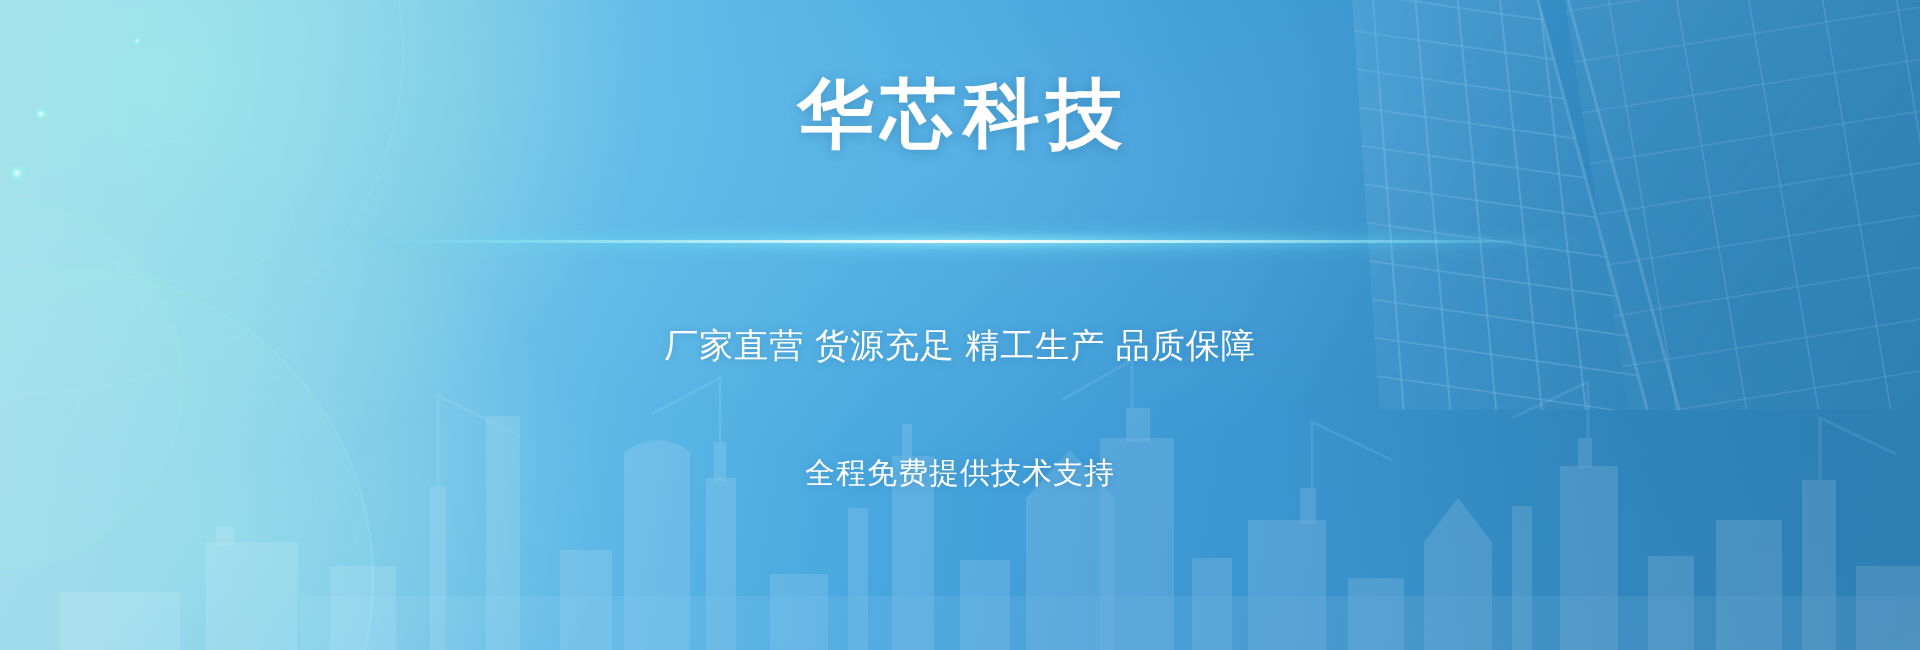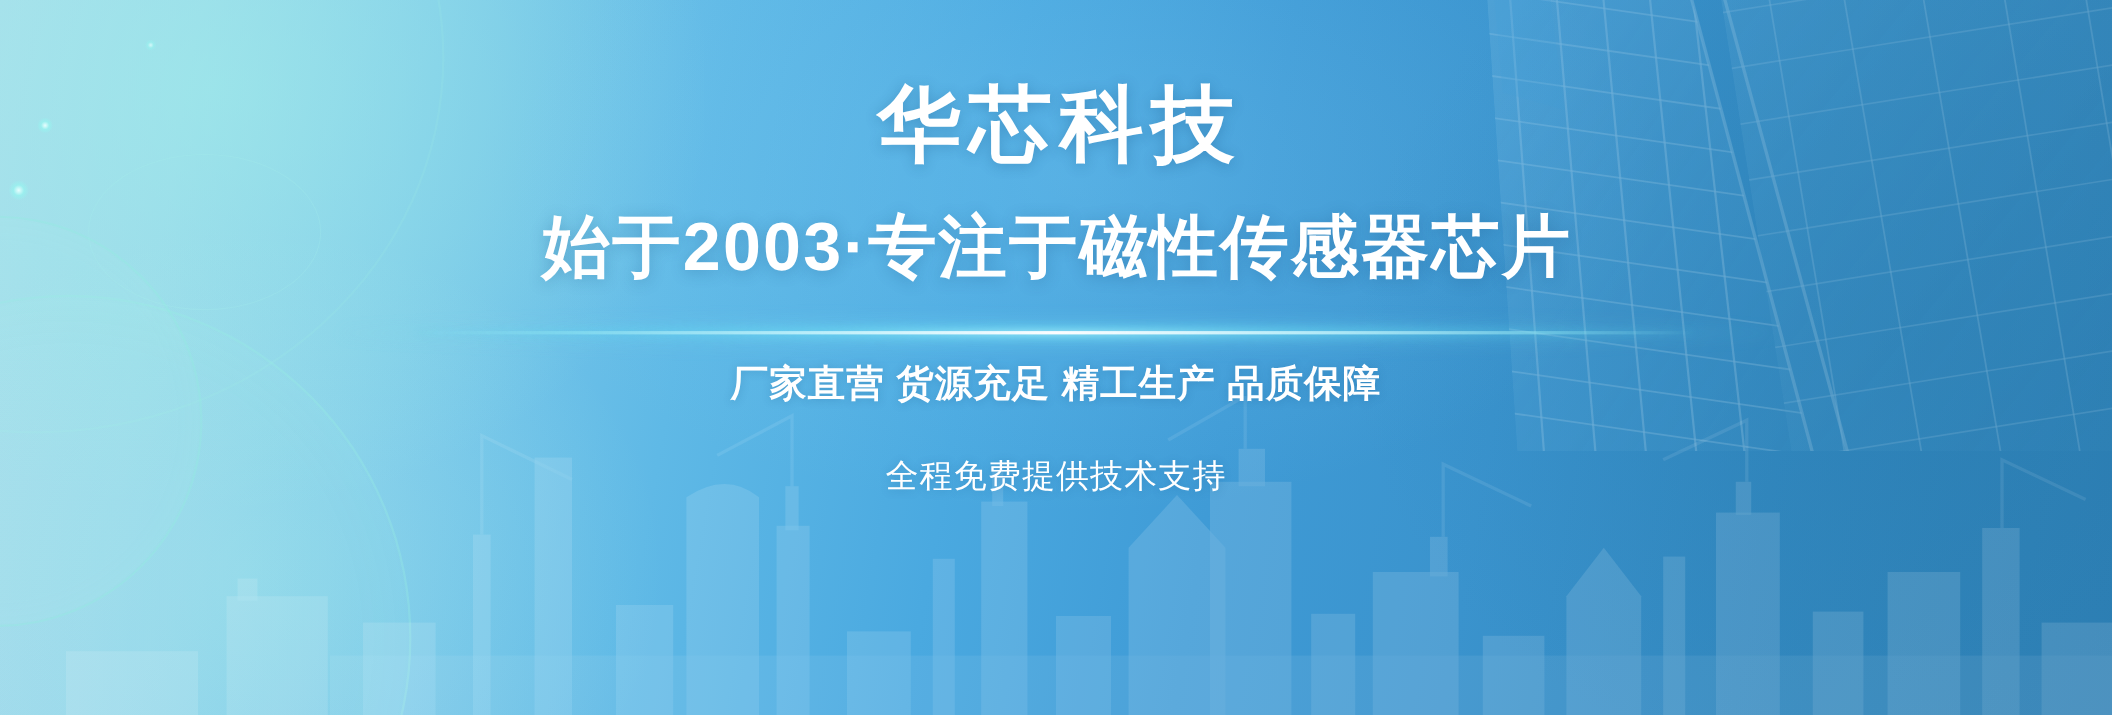--- a/index.html
+++ b/index.html
@@ -157,20 +157,21 @@
   .content {
     position: absolute;
     left: 0;
     top: 0;
     width: 1920px;
     height: 650px;
     display: flex;
     flex-direction: column;
     align-items: center;
     z-index: 6;
+    gap: 43px;
   }
 
   .title {
     margin-top: 76px;
     font-size: 76px;
     line-height: 1;
     font-weight: bold;
     color: #ffffff;
     letter-spacing: 7px;
     text-indent: 7px;
@@ -233,24 +234,24 @@
     width: calc(100% + 140px);
     height: 34px;
     background: radial-gradient(ellipse at 50% 50%,
         rgba(150, 240, 252, 0.35) 0%,
         rgba(120, 230, 250, 0.12) 45%,
         rgba(120, 230, 250, 0.0) 78%);
     filter: blur(6px);
   }
 
   .features {
-    margin-top: 16px;
+    margin-top: 30px;
     font-size: 34px;
     line-height: 1;
-    font-weight: bold;
+    font-weight: normal;
     color: #ffffff;
     letter-spacing: 1px;
     text-shadow: 0 1px 8px rgba(20, 80, 130, 0.25);
     white-space: nowrap;
   }
 
   .support {
     margin-top: 53px;
     font-size: 30px;
     line-height: 1;
@@ -394,21 +395,20 @@
       <path d="M1820 120 L1820 58 L1896 94"></path>
     </g>
     <g fill="#ffffff" fill-opacity="0.30">
       <rect x="300" y="236" width="1620" height="66"></rect>
     </g>
   </svg>
 
   <div class="content">
     <div class="title">华芯科技</div>
 
-    <div class="subtitle">始于2003·专注于磁性传感器芯片</div>
 
     <div class="divider-wrap">
       <div class="divider-wide"></div>
       <div class="divider-halo"></div>
       <div class="divider-core"></div>
     </div>
 
     <div class="features">厂家直营 货源充足 精工生产 品质保障</div>
 
     <div class="support">全程免费提供技术支持</div>

